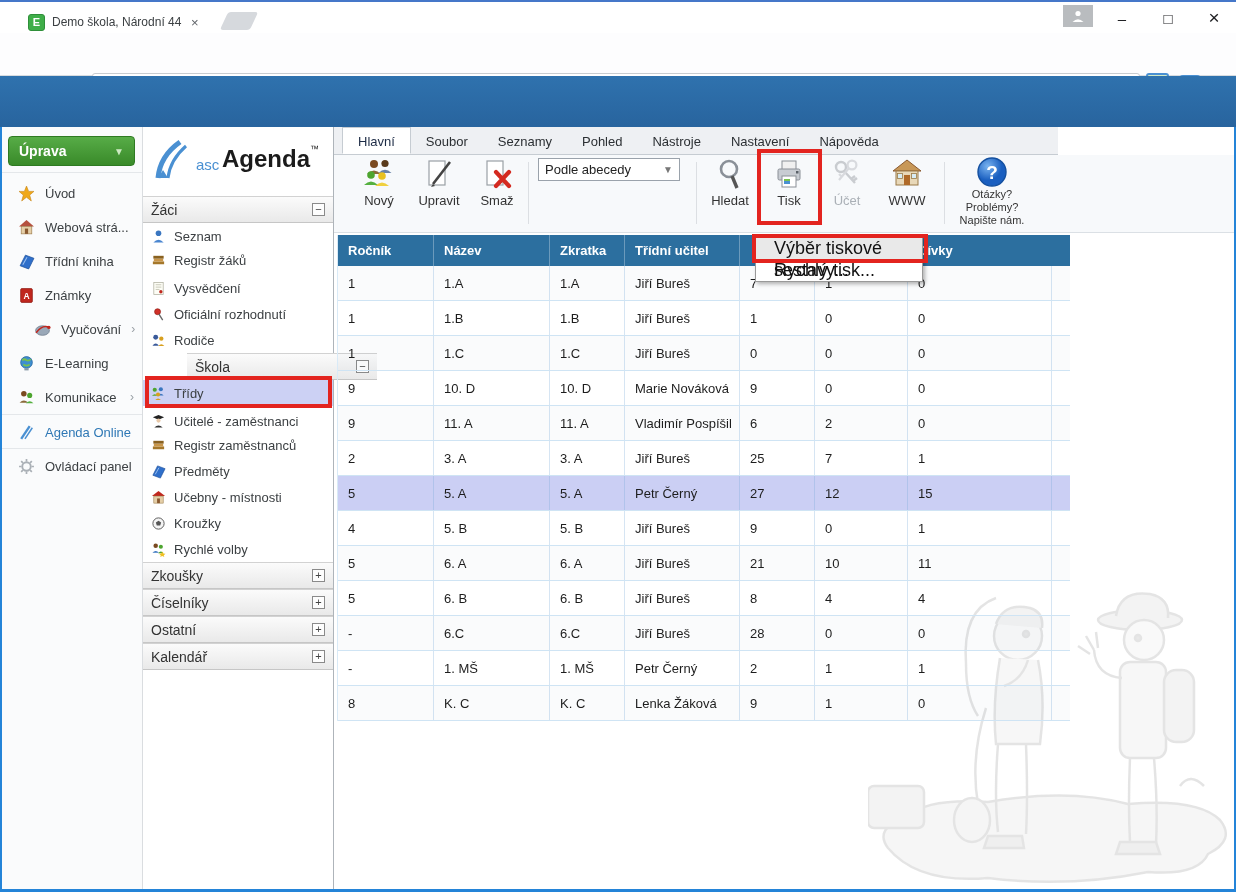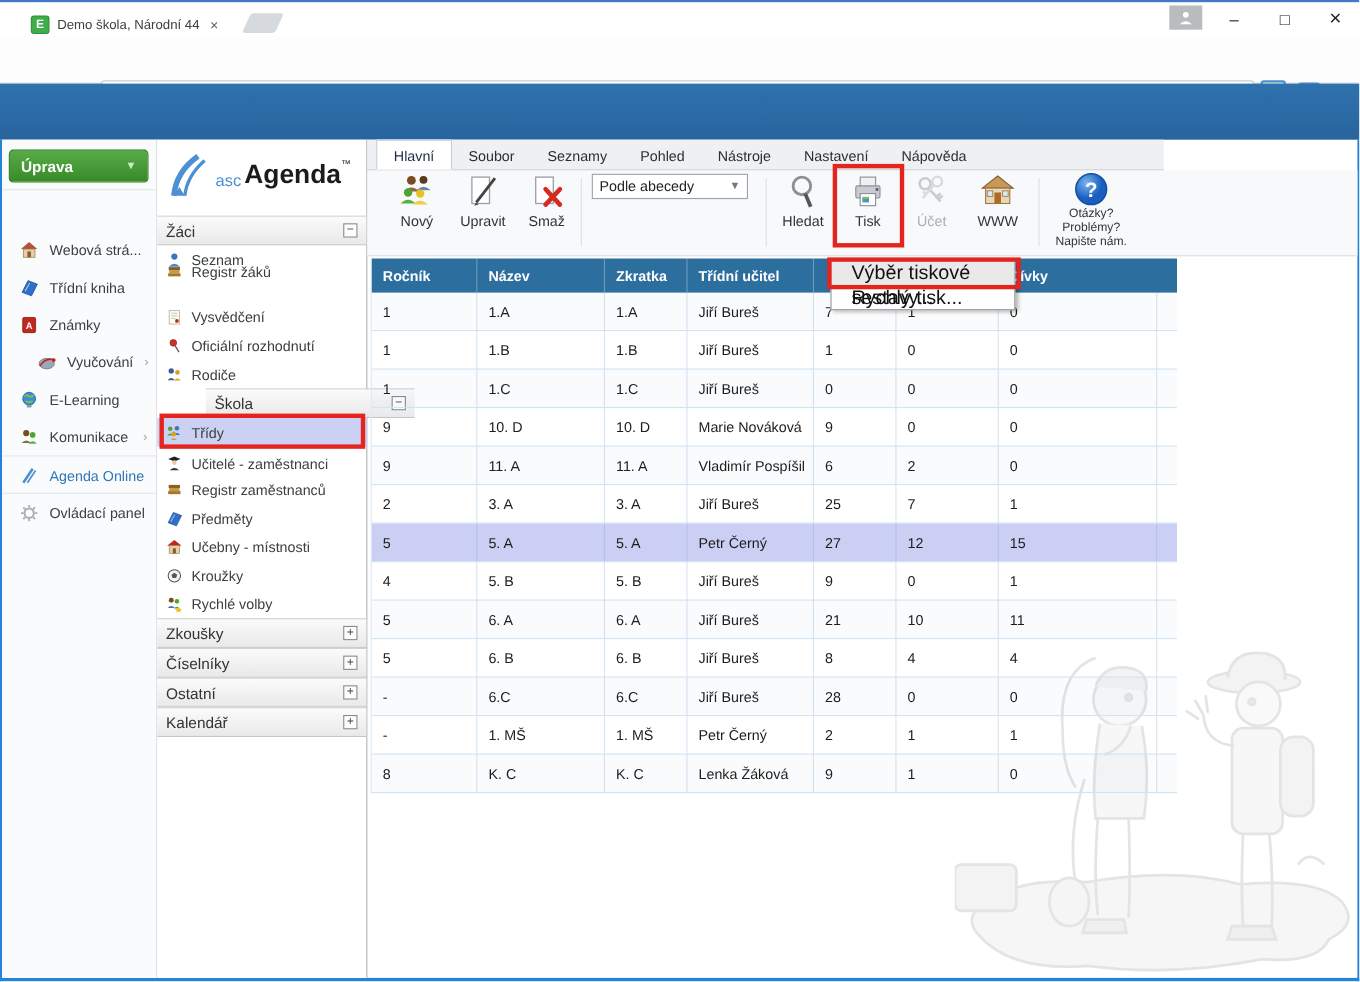--- a/index.html
+++ b/index.html
@@ -173,20 +173,26 @@
   <div class="abs frame-blue" style="left:1234px;top:127px;width:2px;height:765px;"></div>
   <div class="abs frame-blue" style="left:0;top:889px;width:1236px;height:3px;"></div>
 
   <div id="sidebar" class="abs"></div>
   <div id="btn-uprava" class="abs">
     <span>Úprava</span>
     <span class="caret">▼</span>
   </div>
   <div class="side-sep abs" style="top:172px;"></div>
 
+  <div class="side-item abs" style="top:176px;">
+    <svg class="micon" viewBox="0 0 16 16">
+      <polygon points="8,1 10,6 15,6 11,9.5 12.5,15 8,11.5 3.5,15 5,9.5 1,6 6,6" fill="#f0a818" stroke="#c8871a" stroke-width="0.6"></polygon>
+    </svg>
+    <span>Úvod</span>
+  </div>
   <div class="side-item abs" style="top:210px;">
     <svg class="micon" viewBox="0 0 16 16">
       <polygon points="8,1 15,7 1,7" fill="#b5513f"></polygon>
         <rect x="3" y="7" width="10" height="7" fill="#e5cfa8" stroke="#9a7a48" stroke-width="0.6"></rect>
         <rect x="6.5" y="9" width="3" height="5" fill="#8a5a30"></rect>
     </svg>
     <span>Webová strá...</span>
   </div>
   <div class="side-item abs" style="top:244px;">
     <svg class="micon" viewBox="0 0 16 16">
@@ -264,21 +270,21 @@
     <span>Žáci</span>
     <span class="box">−</span>
   </div>
   <div class="ag-item abs" style="top:223px;">
     <svg class="sicon" viewBox="0 0 16 16">
       <circle cx="8" cy="4.5" r="3" fill="#3a76c0"></circle>
         <path d="M2.5,14.5 Q8,8.5 13.5,14.5 Z" fill="#4a86d0"></path>
     </svg>
     <span>Seznam</span>
   </div>
-  <div class="ag-item abs" style="top:234px;">
+  <div class="ag-item abs" style="top:247px;">
     <svg class="sicon" viewBox="0 0 16 16">
       <rect x="2" y="9" width="12" height="3" fill="#a5772a"></rect>
         <rect x="3" y="6" width="10" height="3" fill="#c9964a"></rect>
         <rect x="2.5" y="3" width="11" height="3" fill="#8a6220"></rect>
     </svg>
     <span>Registr žáků</span>
   </div>
   <div class="ag-item abs" style="top:275px;">
     <svg class="sicon" viewBox="0 0 16 16">
       <rect x="3" y="1.5" width="10" height="13" fill="#fdfdf5" stroke="#b0b0a0" stroke-width="0.8"></rect>

